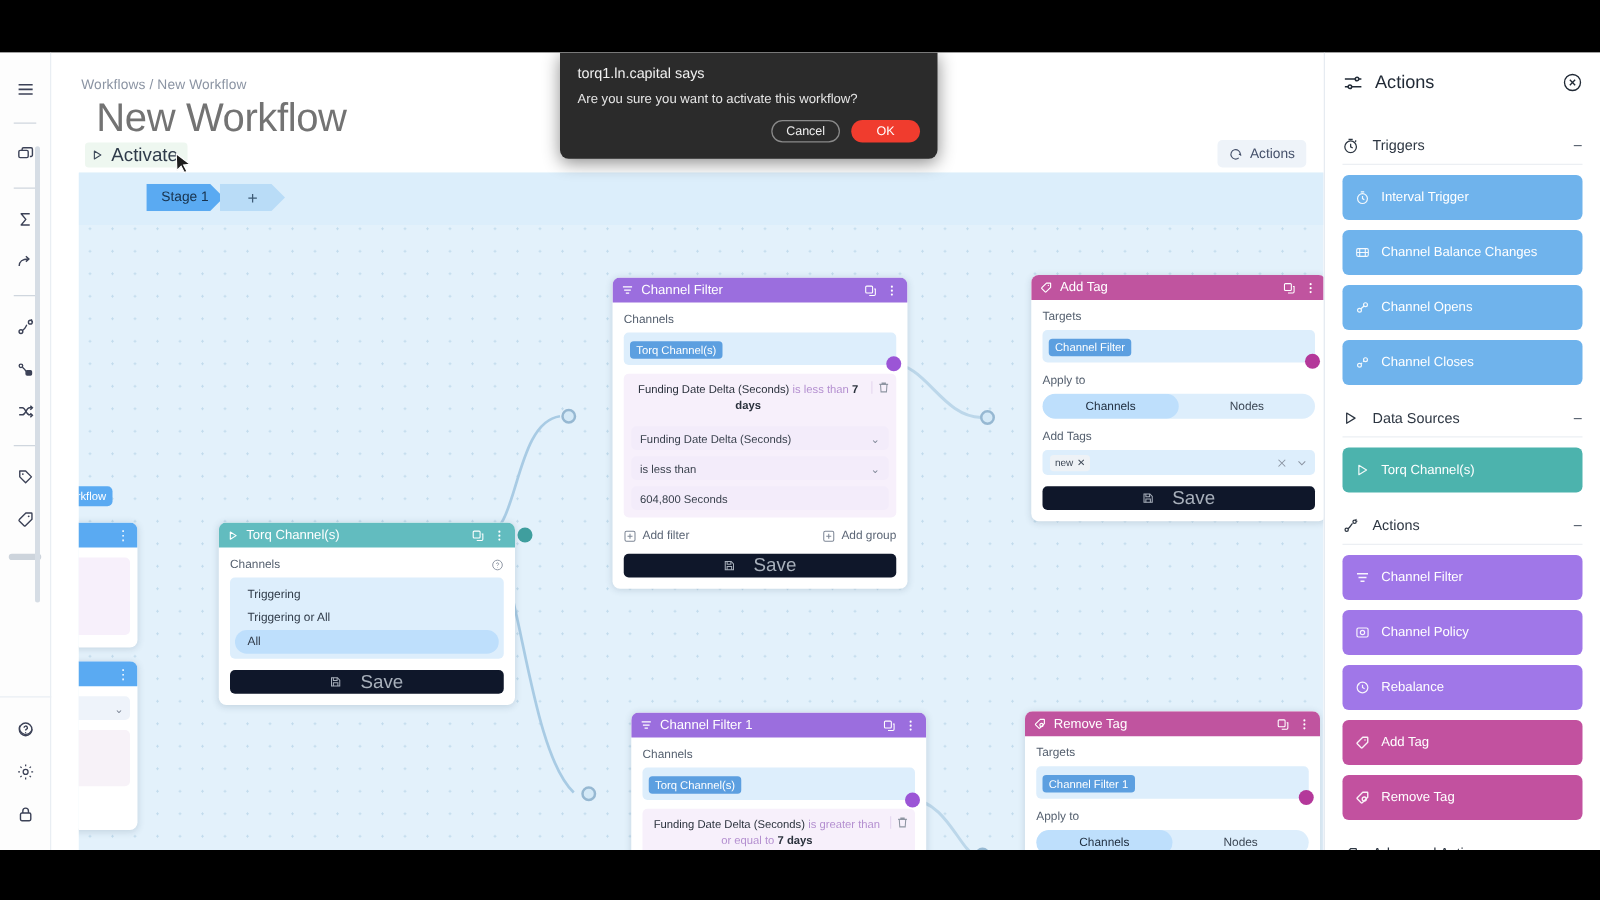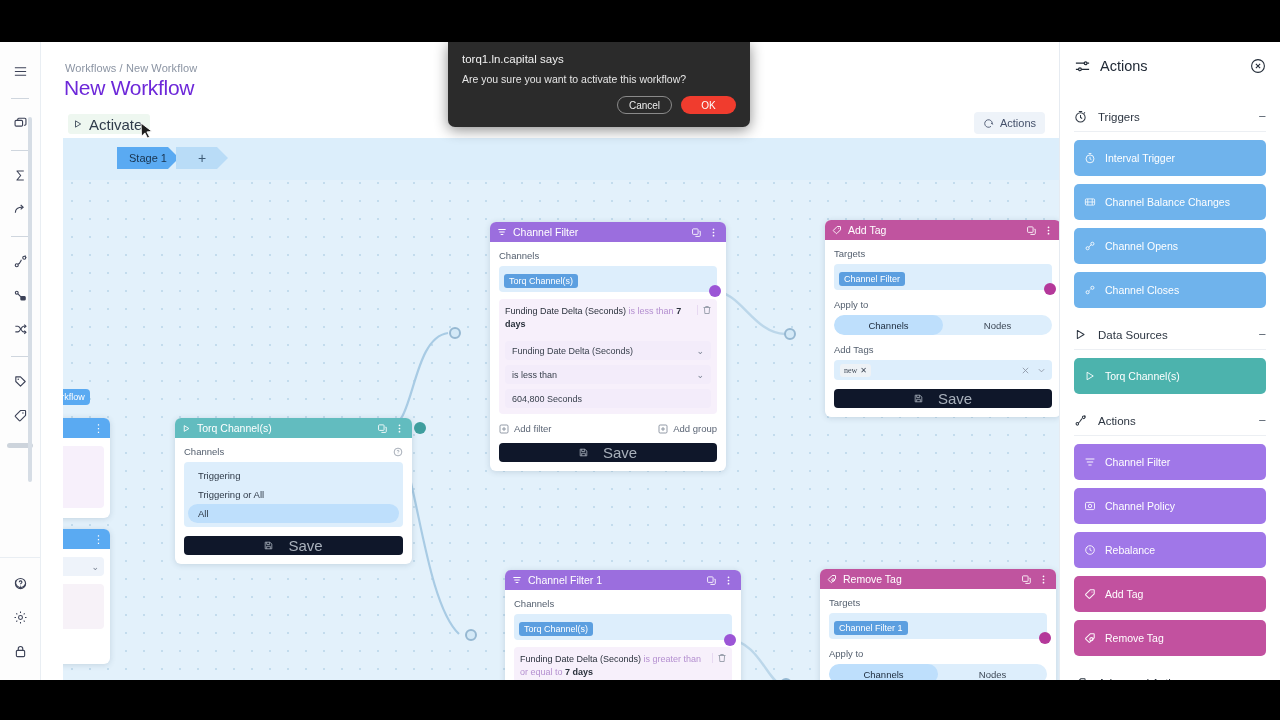--- a/index.html
+++ b/index.html
@@ -45,22 +45,22 @@
   #main {
     position: absolute; left: 41px; top: 0; right: 221px; height: 638px;
     background: #ffffff;
     overflow: hidden;
   }
   #breadcrumb {
     position: absolute; left: 24px; top: 20px;
     font-size: 11px; color: #8b94a3; letter-spacing: .1px;
   }
   #page-title {
-    position: absolute; left: 23px; top: 34px;
-    font-size: 21px; font-weight: 400; color: #6d28d9; letter-spacing: -.3px;
+    position: absolute; left: 36px; top: 34px;
+    font-size: 32px; font-weight: 400; color: #737373; letter-spacing: -.3px;
   }
   #activate-btn {
     position: absolute; left: 27px; top: 72px;
     height: 20px; padding: 0 8px 0 5px;
     display: flex; align-items: center; gap: 6px;
     background: #eef7f0; border-radius: 3px;
     font-size: 15px; color: #2f3b4a; cursor: pointer;
   }
   #actions-toolbar-btn {
     position: absolute; right: 14px; top: 70px;
@@ -129,20 +129,21 @@
     display: flex; align-items: center; justify-content: center; gap: 15px;
     font-size: 15px; color: #a8b0bb;
   }
   .filter-group {
     margin-top: 7px; background: #f7f0fb; border-radius: 4px; padding: 6px;
   }
   .filter-summary {
     display: flex; align-items: flex-start; gap: 5px;
     font-size: 9px; color: #2a313c; line-height: 1.45;
     padding-bottom: 5px;
+    text-align: center;
   }
   .filter-summary .txt { flex: 1 1 auto; }
   .filter-summary .op { color: #b48fd0; }
   .filter-summary .trash { width: 14px; flex: 0 0 14px; border-left: 1px solid #e7d9f1; padding-left: 4px; color: #8e95a2; }
   .sel {
     margin-top: 5px; background: #f3ecfa; border-radius: 4px; height: 19px;
     display: flex; align-items: center; padding: 0 7px;
     font-size: 9px; color: #39414d;
   }
   .sel .cv { margin-left: auto; color: #7b8494; }
@@ -154,21 +155,21 @@
   .seg {
     display: flex; background: #ddeefc; border-radius: 11px; height: 20px; overflow: hidden;
   }
   .seg > div {
     flex: 1 1 50%; display: flex; align-items: center; justify-content: center;
     font-size: 9.5px; color: #3d4856;
   }
   .seg > div.on { background: #bedffc; border-radius: 11px; color: #1d2b3c; }
   .tag-row {
     background: #ddeefc; border-radius: 4px; height: 20px;
-    display: flex; align-items: center; padding: 0 6px; gap: 7px; font-family: Liberation Serif, serif;
+    display: flex; align-items: center; padding: 0 6px; gap: 7px;
   }
   .tag-pill {
     background: #eef2f6; border-radius: 3px; font-size: 8px; color: #404a58;
     padding: 2px 4px; display: flex; align-items: center; gap: 3px;
   }
   .tag-row .tools { margin-left: auto; display: flex; gap: 7px; color: #8a93a1; }
   .list-box { background: #ddeefc; border-radius: 4px; padding: 4px; }
   .list-item {
     height: 19px; display: flex; align-items: center; padding: 0 10px;
     font-size: 9.5px; color: #2f3a48; border-radius: 10px;

